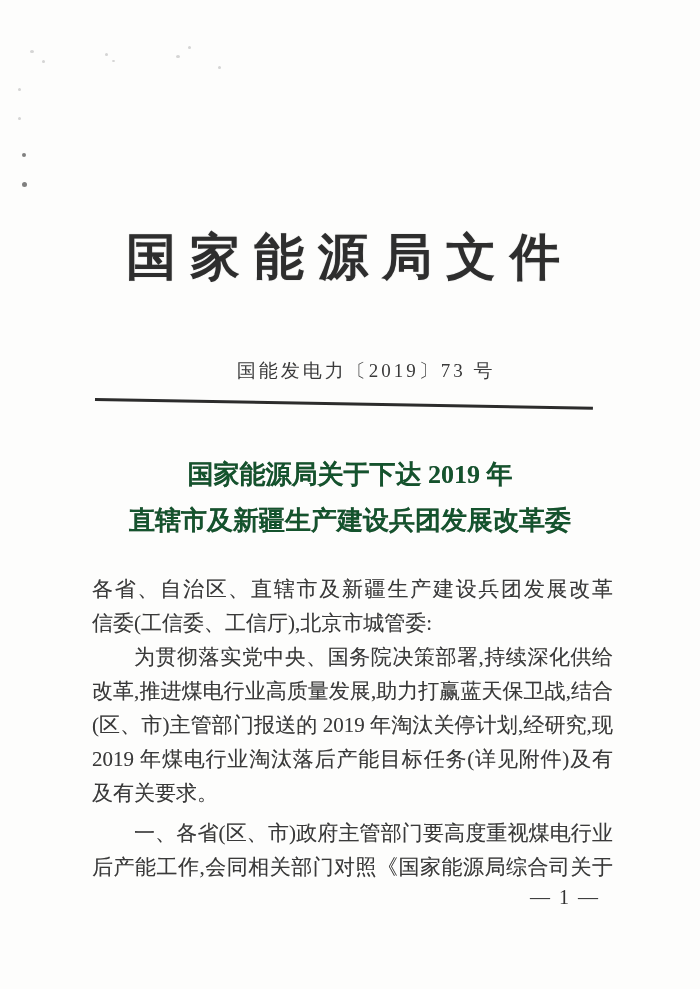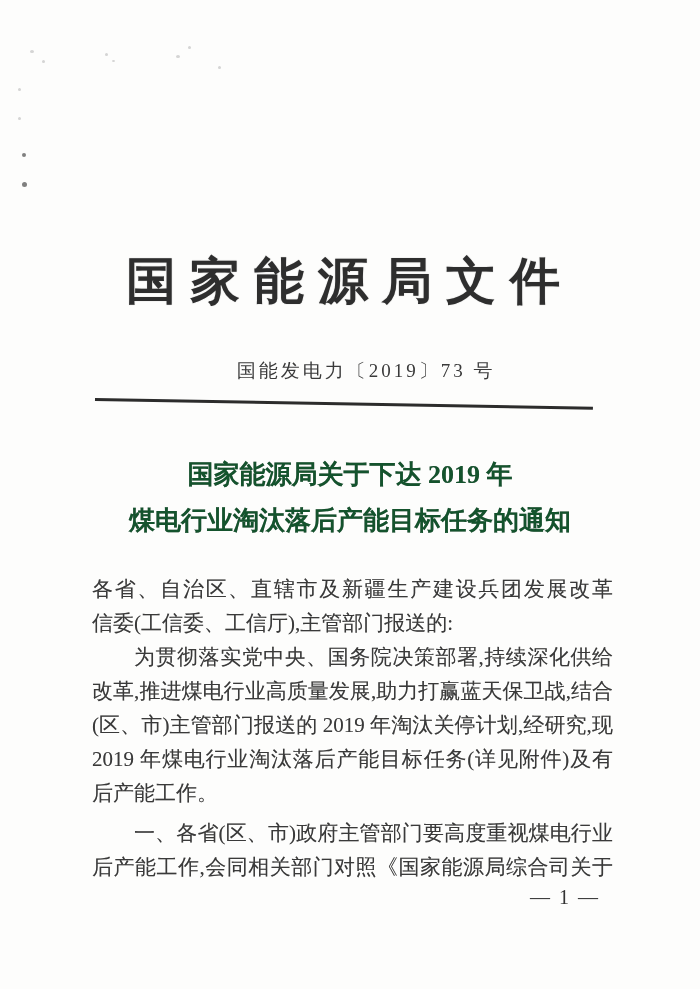--- a/index.html
+++ b/index.html
@@ -20,21 +20,21 @@
   .speck {
     position: absolute;
     border-radius: 50%;
     background: #8a8a8a;
     opacity: 0.35;
   }
   .speck.dark { opacity: 0.75; background: #555; }
 
   .agency-header {
     position: absolute;
-    top: 248px;
+    top: 224px;
     left: 0;
     width: 100%;
     text-align: center;
     font-size: 50px;
     font-weight: 700;
     letter-spacing: 14px;
     color: #2e2e2e;
     text-shadow: 0 0 1px rgba(60,60,60,0.45);
     white-space: nowrap;
   }
@@ -123,30 +123,30 @@
   <span class="speck dark" style="left:22px; top:182px; width:5px; height:5px;"></span>
 
   <div class="agency-header">国家能源局文件</div>
 
   <div class="doc-number">国能发电力〔2019〕73 号</div>
 
   <div class="rule"></div>
 
   <div class="doc-title">
     <div>国家能源局关于下达 2019 年</div>
-    <div>煤电行业淘汰落后产能目标任务的通知</div>
+    <div>直辖市及新疆生产建设兵团发展改革委</div>
   </div>
 
   <div class="body-block">
       <div class="body-line full">各省、自治区、直辖市及新疆生产建设兵团发展改革委、能源局,经</div>
-      <div class="body-line">信委(工信委、工信厅),主管部门报送的:</div>
+      <div class="body-line">信委(工信委、工信厅),北京市城管委:</div>
       <div class="body-line full indent">为贯彻落实党中央、国务院决策部署,持续深化供给侧结构性</div>
       <div class="body-line full">改革,推进煤电行业高质量发展,助力打赢蓝天保卫战,结合各省</div>
       <div class="body-line full">(区、市)主管部门报送的 2019 年淘汰关停计划,经研究,现将</div>
       <div class="body-line full">2019 年煤电行业淘汰落后产能目标任务(详见附件)及有关要求</div>
-      <div class="body-line">后产能工作。</div>
+      <div class="body-line">及有关要求。</div>
       <div class="body-line full indent para-start">一、各省(区、市)政府主管部门要高度重视煤电行业淘汰落</div>
       <div class="body-line full">后产能工作,会同相关部门对照《国家能源局综合司关于请报送</div>
     </div>
 
   <div class="page-number">— 1 —</div>
 
 </div>
 
 </body></html>

